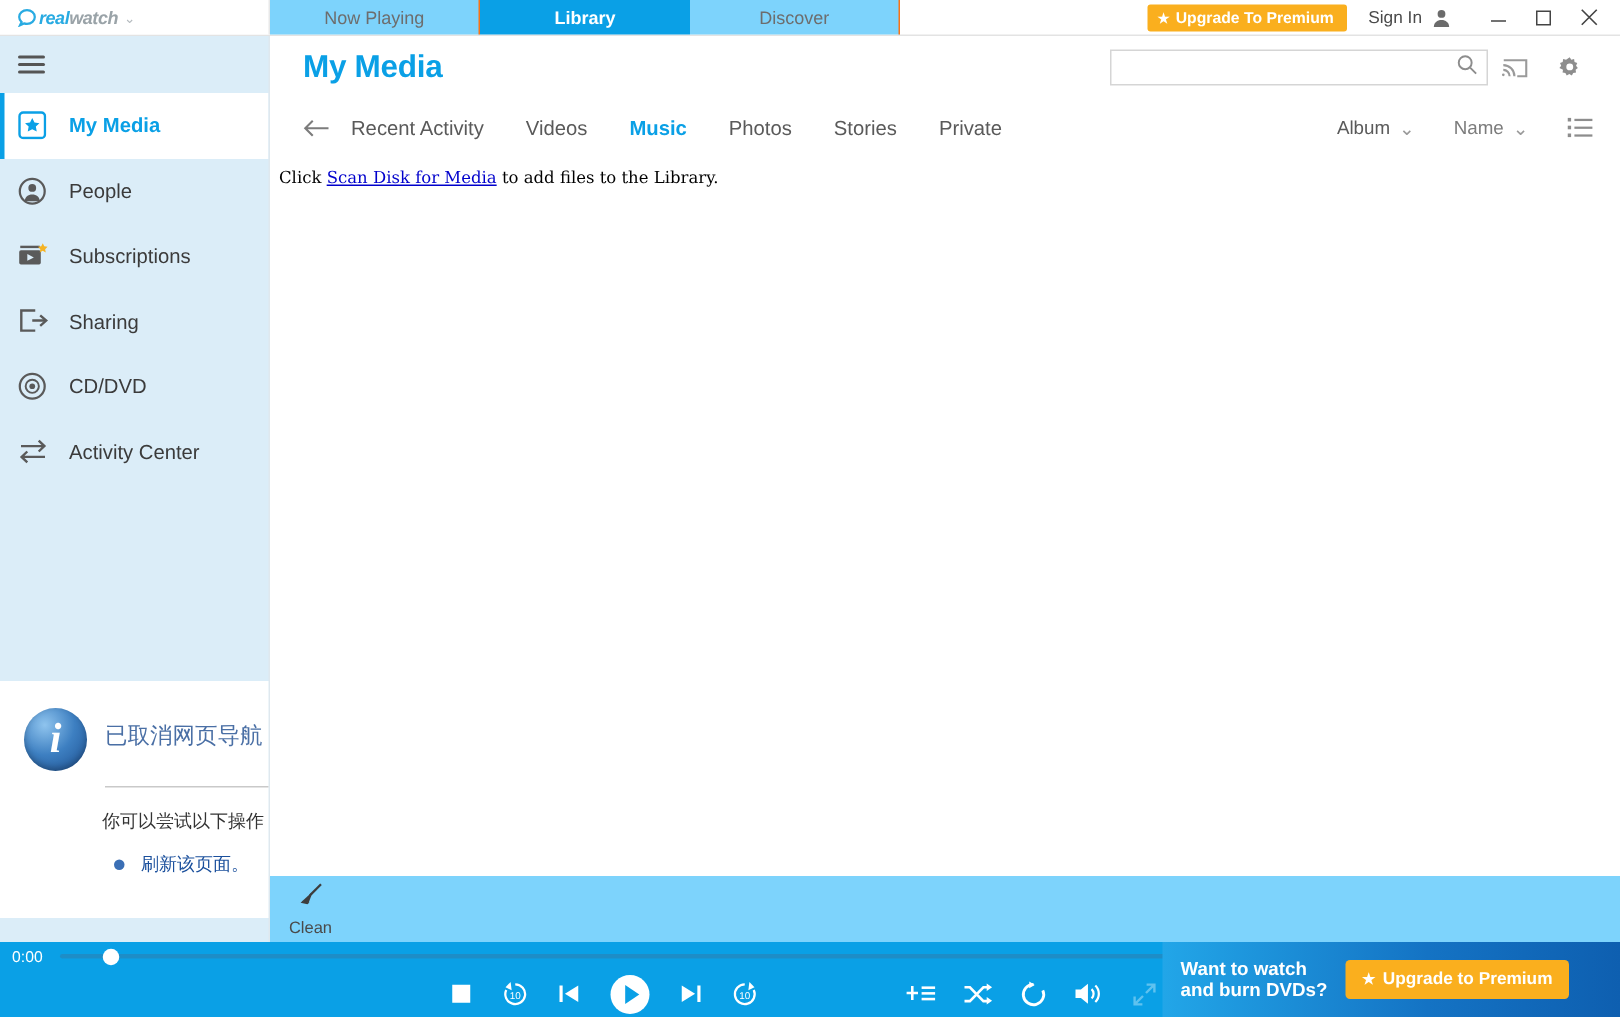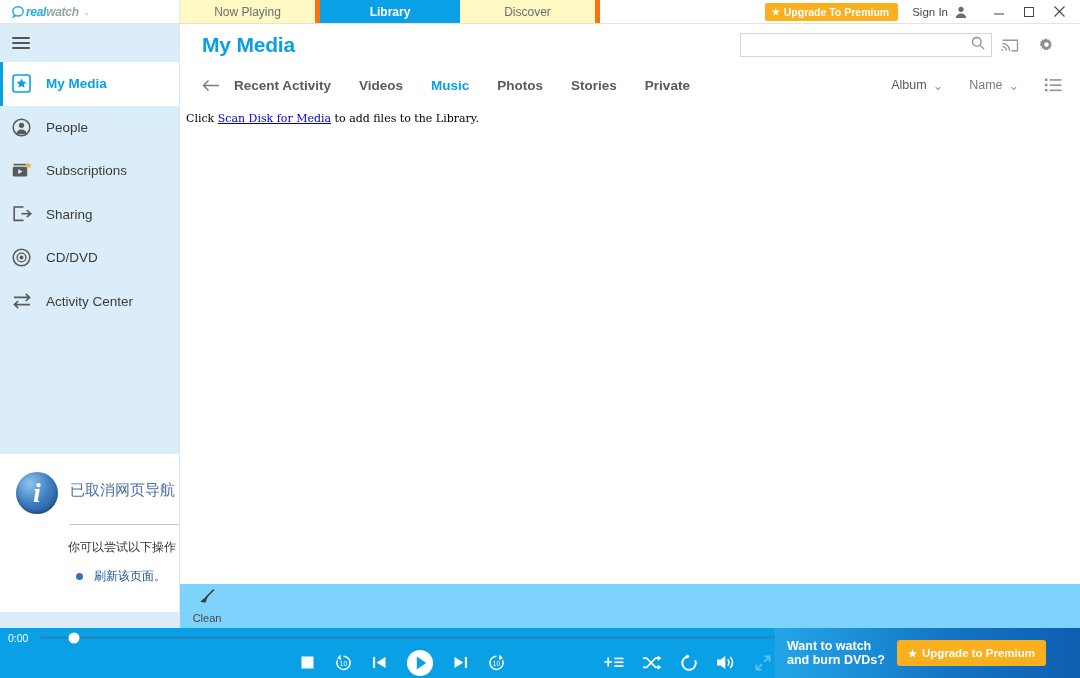--- a/index.html
+++ b/index.html
@@ -25,22 +25,22 @@
     width: 13px; height: 13px; position: relative; margin-right: 1px;
   }
   .logo-mark svg { display: block; }
   .logo-real { color: #29ABE2; font-size: 12px; font-weight: bold; letter-spacing: -0.3px; font-style: italic; }
   .logo-player { color: #9aa3a8; font-size: 12px; font-weight: bold; letter-spacing: -0.3px; font-style: italic; }
   .logo-caret { color: #b5bbbf; font-size: 9px; margin-left: 4px; }
 
   .tabs { display: flex; align-items: stretch; }
   .tab {
     width: 140px; display: flex; align-items: center; justify-content: center;
-    font-size: 12px; color: #6d6d6d; background: #fef9c3;
-    border-right: 5px solid #f97316; cursor: default;
+    font-size: 12px; color: #6d6d6d; background: #7dd3fc;
+    border-right: 1px solid #f97316; cursor: default;
   }
   .tab.active { background: #0AA0E6; color: #fff; font-weight: bold; border-right: none; }
 
   .tb-right {
     margin-left: auto; display: flex; align-items: center; padding-right: 6px; gap: 0px;
   }
   .upgrade-pill {
     background: #FAAF1E; color: #fff; font-size: 10.5px; font-weight: bold;
     border-radius: 2px; padding: 3px 9px 3px 7px; display: flex; align-items: center;
     white-space: nowrap; margin-right: 14px;
@@ -122,21 +122,21 @@
     display: flex; align-items: center; padding: 0 6px 0 8px;
   }
   .search-box input {
     flex: 1; border: none; outline: none; font-size: 12px; color: #333;
     font-family: "Liberation Sans", sans-serif; background: transparent;
   }
   .icon-btn { width: 36px; height: 28px; display: flex; align-items: center; justify-content: center; color: #8d8d8d; }
 
   .subnav { height: 38px; display: flex; align-items: center; padding-left: 22px; }
   .back-arrow { color: #7c7c7c; margin-right: 14px; display: flex; align-items: center; }
-  .subtab { font-size: 13.5px; color: #5a5a5a; margin-right: 28px; cursor: default; font-weight: bold; }
+  .subtab { font-size: 13.5px; color: #5a5a5a; margin-right: 28px; cursor: default; }
   .subtab.active { color: #0AA0E6; font-weight: bold; }
   .sort-wrap { margin-left: auto; display: flex; align-items: center; padding-right: 18px; }
   .sort-item { font-size: 12.5px; color: #7c7c7c; display: flex; align-items: center; margin-right: 26px; }
   .sort-item.strong { color: #5a5a5a; }
   .sort-item .cv { margin-left: 6px; color: #9a9a9a; }
   .list-view-ico { color: #8d8d8d; display: flex; align-items: center; }
 
   .content-msg {
     padding: 8px 0 0 6px; font-family: "DejaVu Serif", "Liberation Serif", serif;
     font-size: 11px; color: #000;

